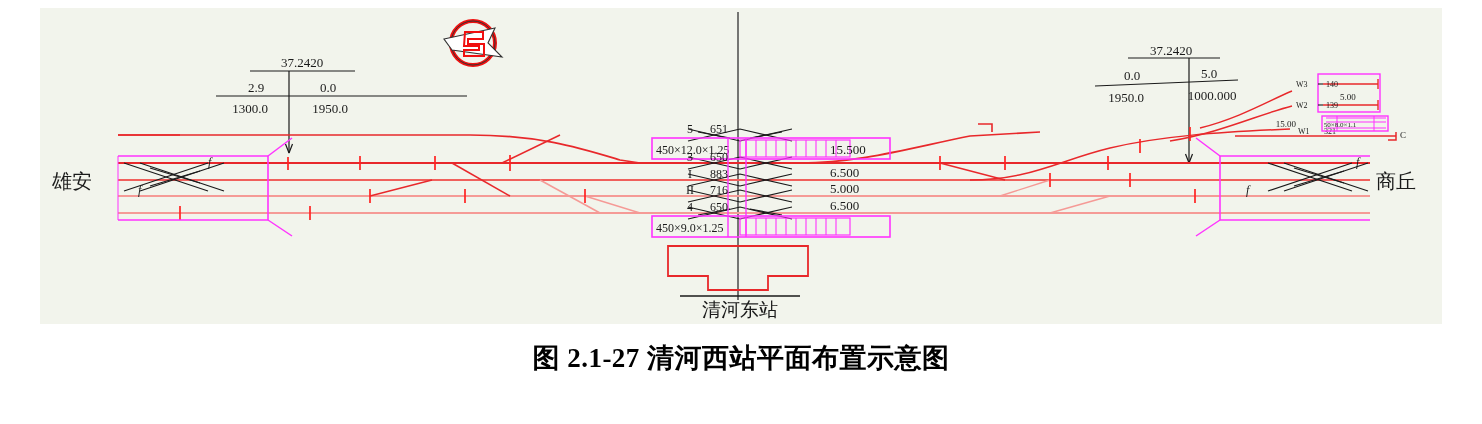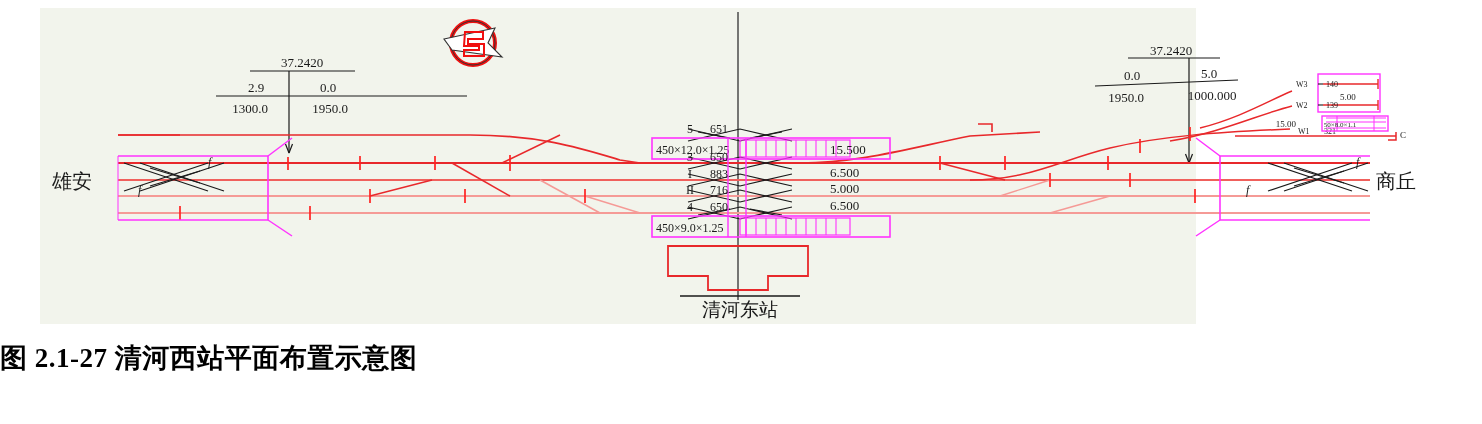--- a/index.html
+++ b/index.html
@@ -11,34 +11,35 @@
     width: 1482px;
     height: 424px;
     font-family: "Liberation Serif", serif;
     position: relative;
     overflow: hidden;
   }
   #diagram-panel {
     position: absolute;
     left: 40px;
     top: 8px;
-    width: 1156px;
+    width: 1402px;
     height: 316px;
     background: #f2f4ec;
   }
   #svg-canvas {
     position: absolute;
     left: 0;
     top: 0;
   }
   .cap-wrap {
     position: absolute;
     left: 0;
     top: 340px;
     width: 1482px;
+    text-align: center;
   }
   #figure-caption {
     font-family: "Liberation Serif", serif;
     font-size: 27px;
     font-weight: bold;
     color: #000000;
     letter-spacing: 0.5px;
   }
   text {
     font-family: "Liberation Serif", serif;

